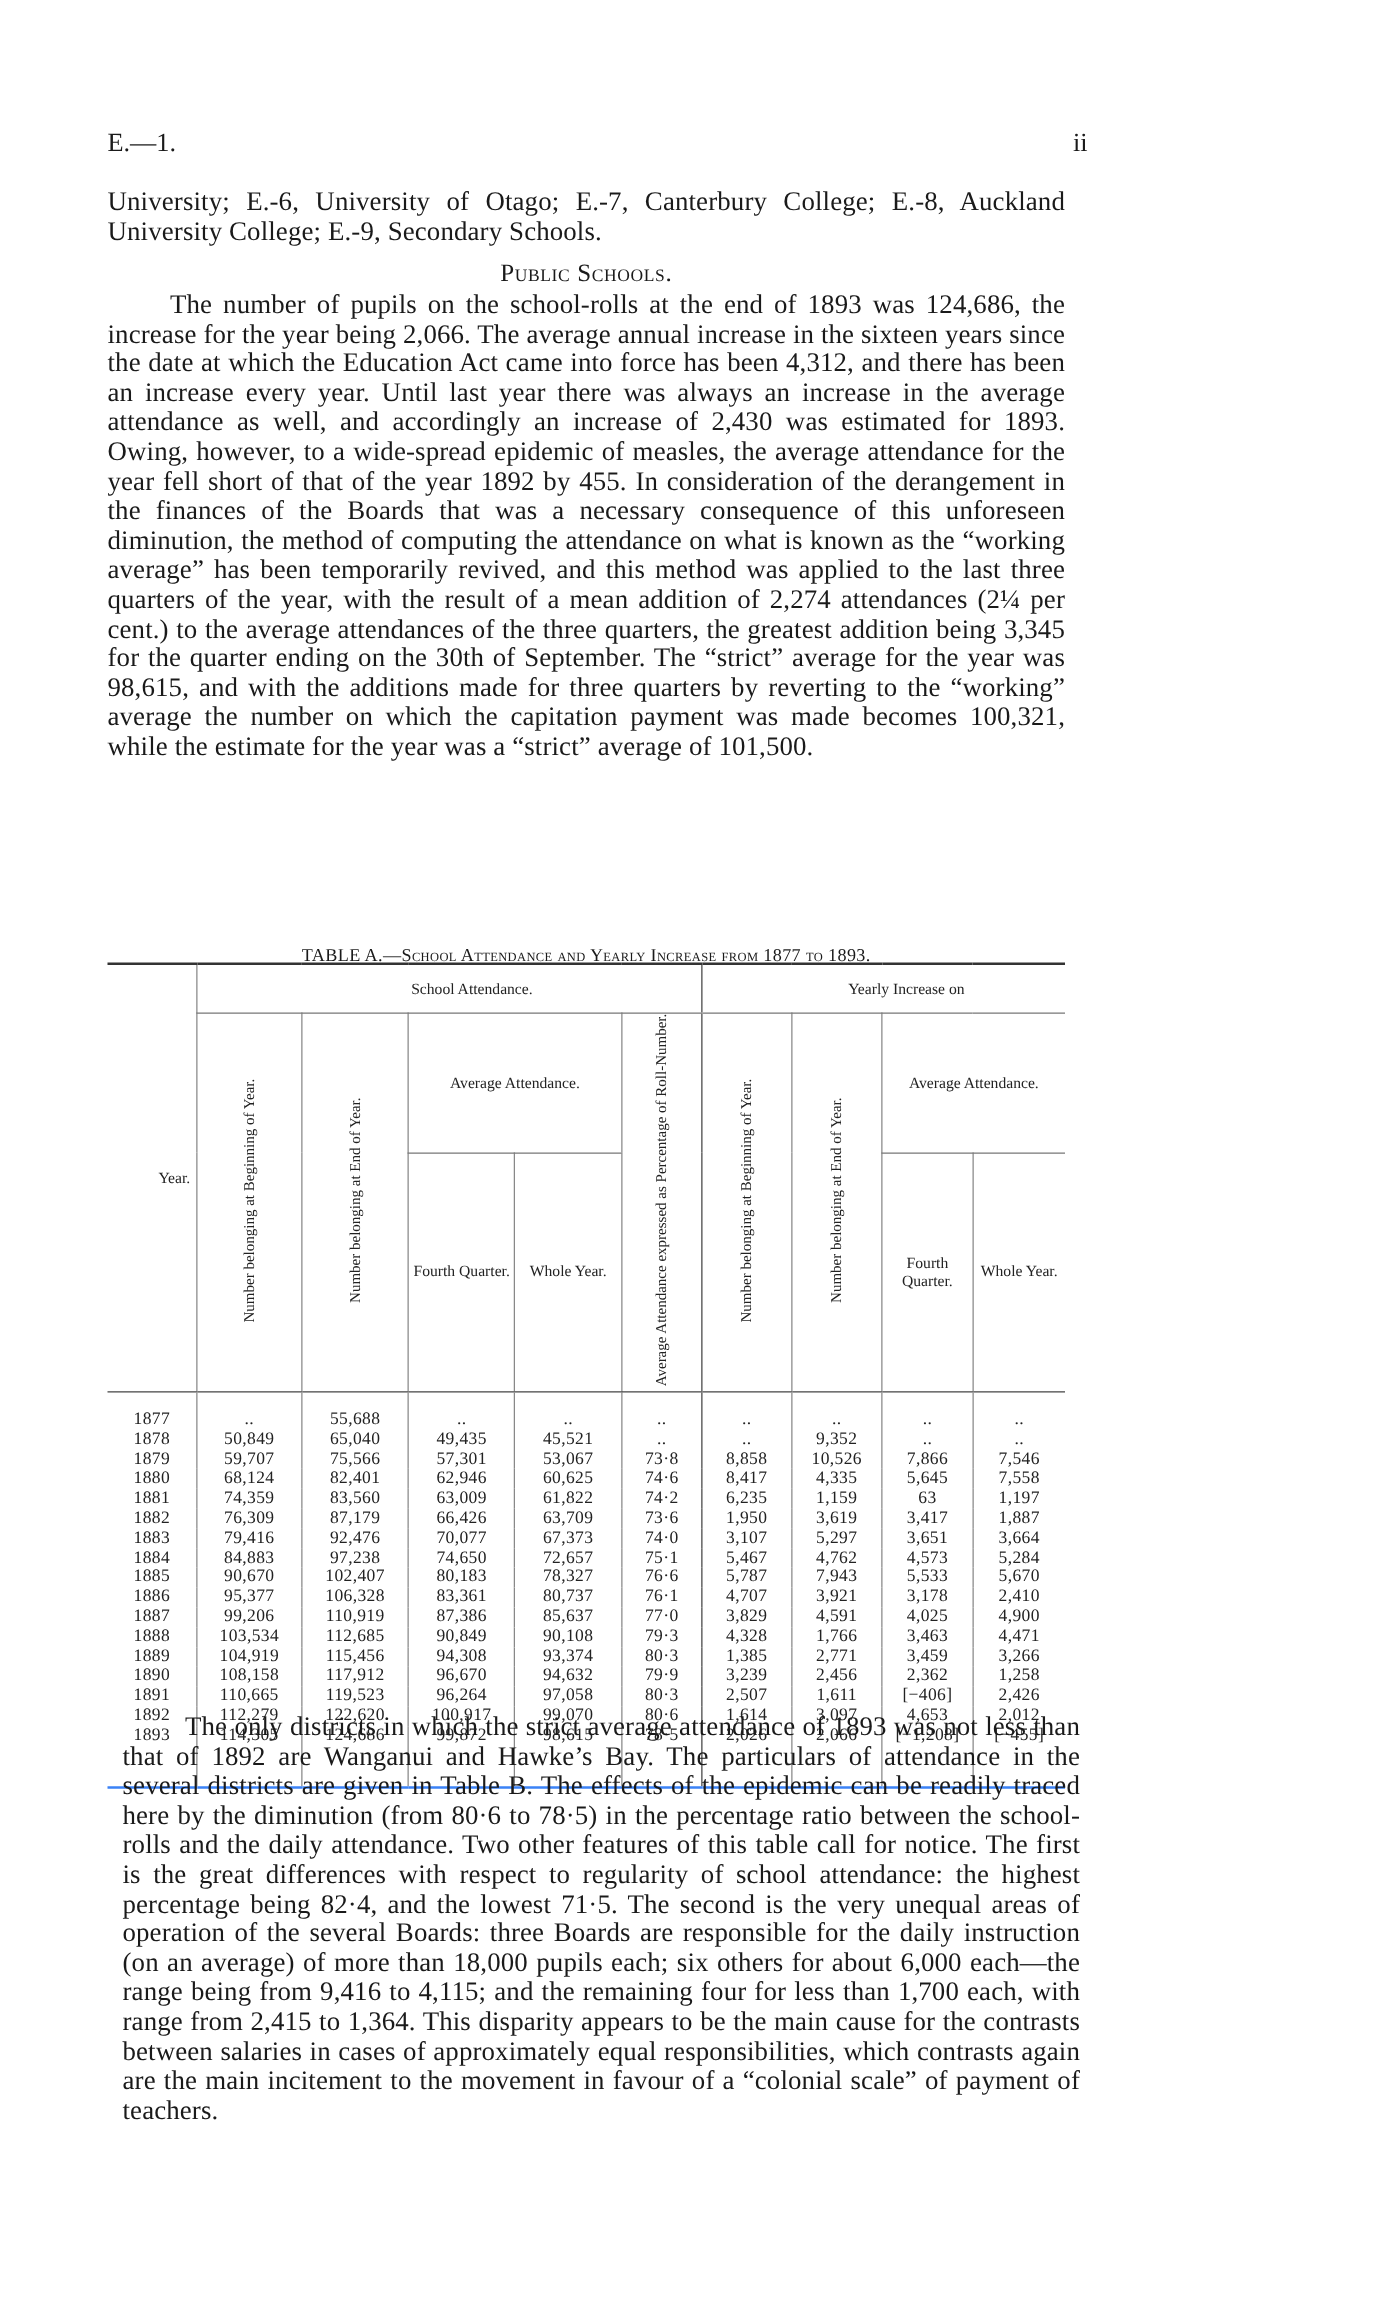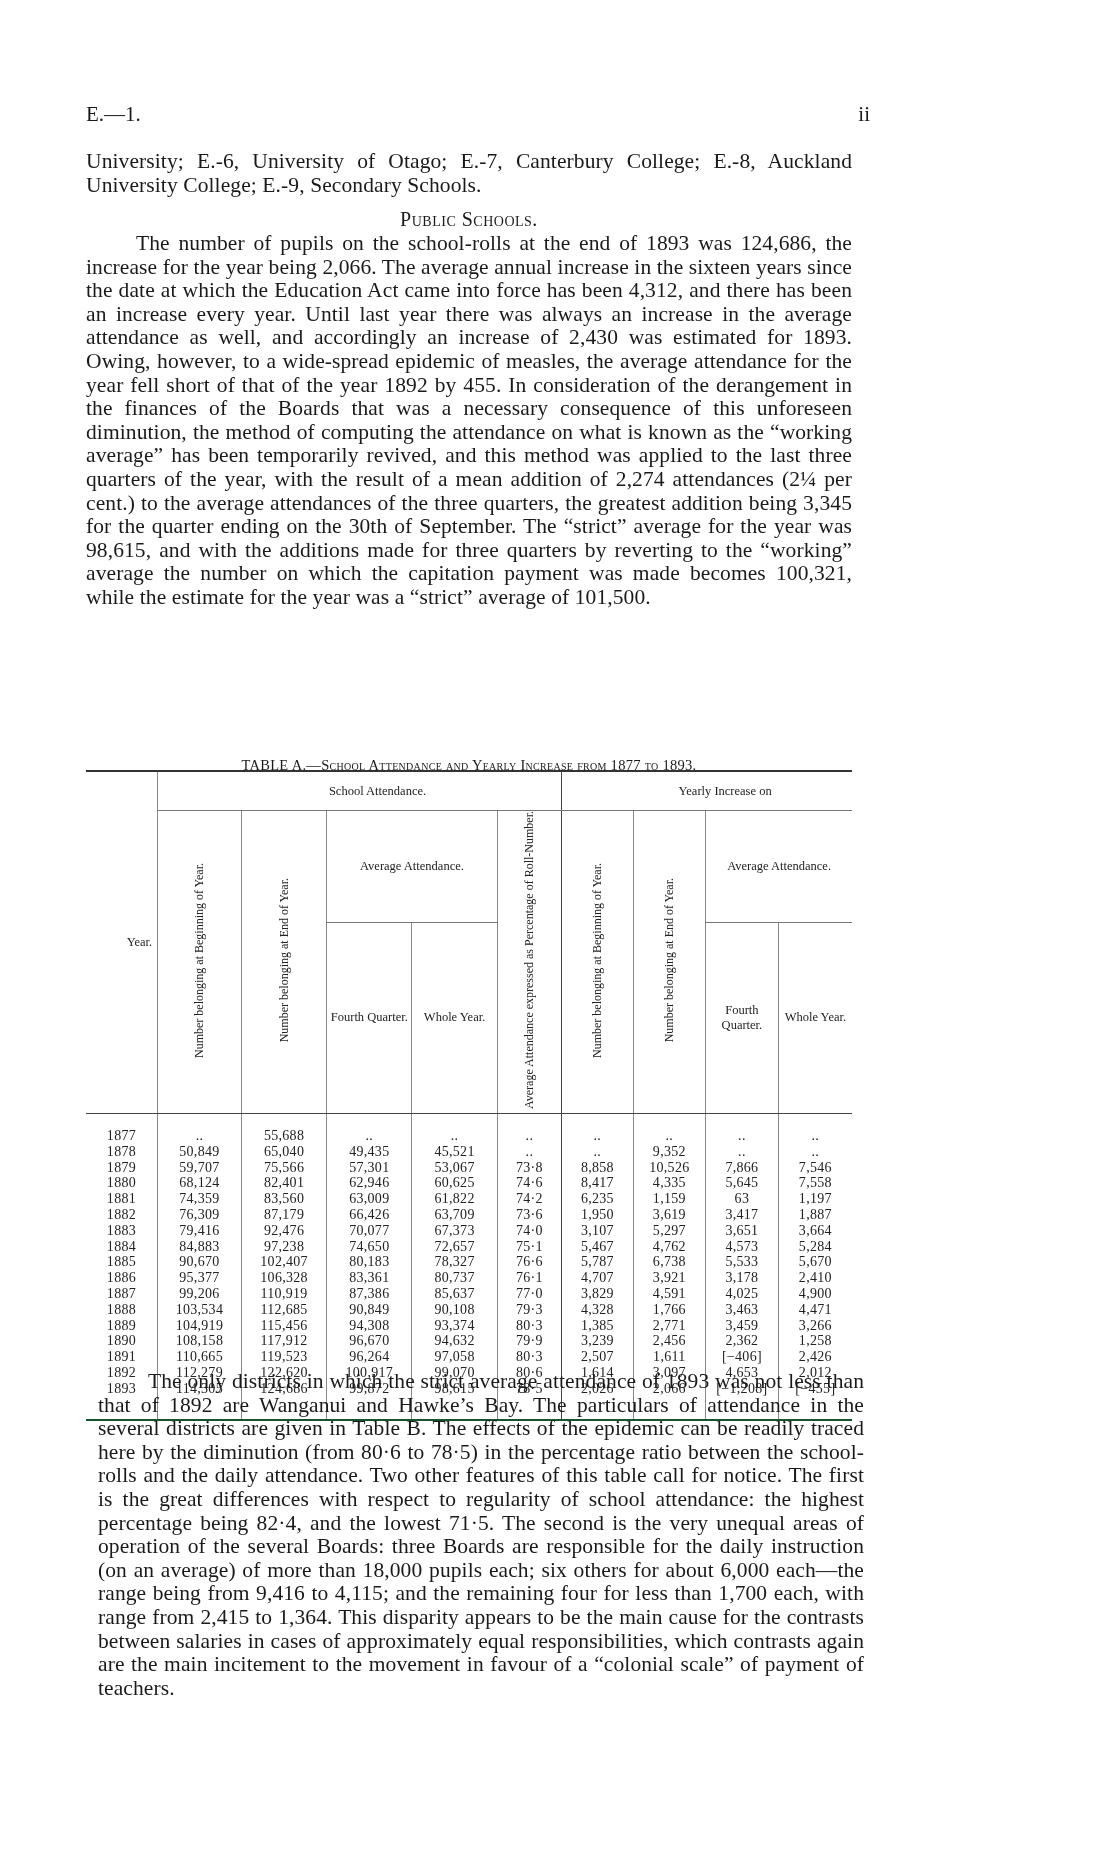--- a/index.html
+++ b/index.html
@@ -48,21 +48,21 @@
     display: inline-block; font-size: 12px; line-height: 13px; text-align: center;
   }
   table.tbl tbody td {
     font-family: "Liberation Serif", "DejaVu Serif", serif;
     font-size: 14px; line-height: 15.8px; text-align: center;
     border-left: 1px solid #888; color: #222; letter-spacing: 0.3px;
   }
   table.tbl tbody td.first { border-left: none; }
   table.tbl tbody td.thick { border-left: 1.5px solid #444; }
   table.tbl tbody tr.pad-top td { padding-top: 14px; }
-  table.tbl tbody tr.pad-bottom td { padding-bottom: 22px; border-bottom: 2px solid #14532d; }
+  table.tbl tbody tr.pad-bottom td { padding-bottom: 32px; border-bottom: 2px solid #3b82f6; }
 
   .p2 { position: absolute; top: 1370px; left: 12px; width: 766px; text-indent: 50px; }
 </style>
 </head>
 <body>
 
 <div class="page">
 
   <div class="runhead">
     <span class="code">E.—1.</span>
@@ -224,21 +224,21 @@
           <td>5,284</td>
         </tr>
         <tr>
           <td class="first">1885</td>
           <td>90,670</td>
           <td>102,407</td>
           <td>80,183</td>
           <td>78,327</td>
           <td>76·6</td>
           <td class="thick">5,787</td>
-          <td>6,738</td>
+          <td>7,943</td>
           <td>5,533</td>
           <td>5,670</td>
         </tr>
         <tr>
           <td class="first">1886</td>
           <td>95,377</td>
           <td>106,328</td>
           <td>83,361</td>
           <td>80,737</td>
           <td>76·1</td>

